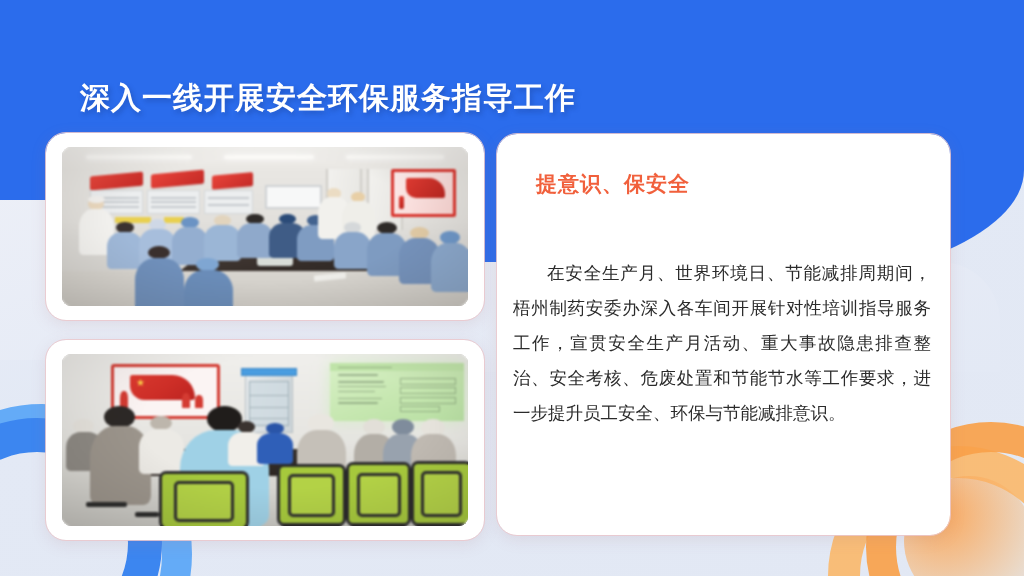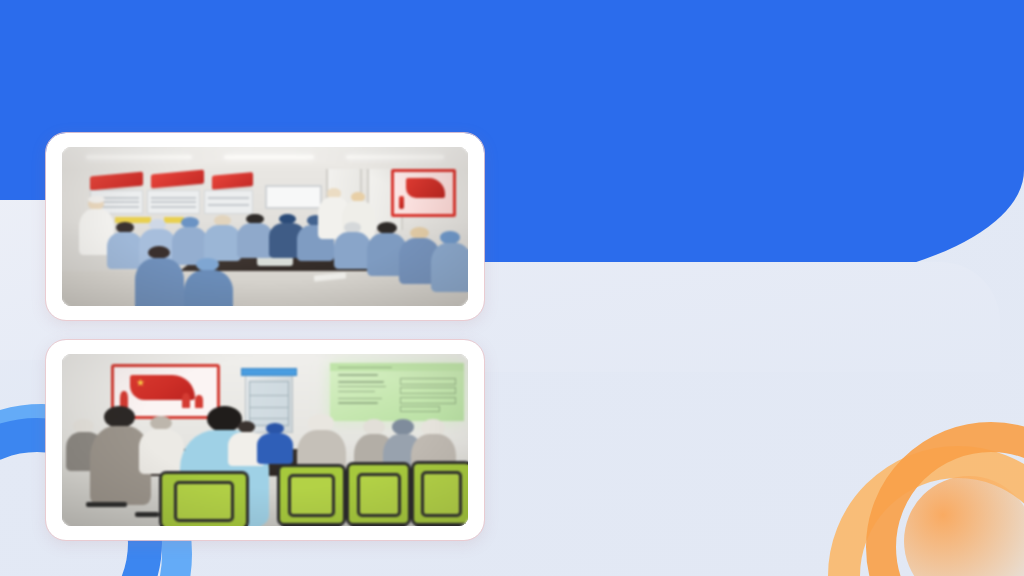--- a/index.html
+++ b/index.html
@@ -328,20 +328,21 @@
   <div class="blue-header-notch"></div>
   <div class="blue-header-notch2"></div>
 
   <div class="ring ring-blue-outer"></div>
   <div class="ring ring-blue-inner"></div>
 
   <div class="ring ring-orange-inner"></div>
   <div class="ring ring-orange-outer"></div>
   <div class="orange-blob"></div>
 
+  <div class="title">深入一线开展安全环保服务指导工作</div>
 
   <div class="card" id="photo-card-top">
     <div class="photo-frame">
       <div class="p1-wall"></div>
       <div class="p1-ceiling"></div>
       <div class="p1-ceil-light" style="left:6%;width:26%;"></div>
       <div class="p1-ceil-light" style="left:40%;width:22%;"></div>
       <div class="p1-ceil-light" style="left:70%;width:24%;"></div>
 
       <div class="p1-banner" style="left:7%;  top:17%; width:13%; height:9%;"></div>
@@ -555,14 +556,18 @@
         <div class="chair-inner" style="left:16%; top:16%; width:68%; height:70%;"></div>
       </div>
       <div class="chair-leg" style="left:6%;  top:86%; width:10%; height:3%;"></div>
       <div class="chair-leg" style="left:18%; top:92%; width:6%;  height:3%;"></div>
 
       <div class="p2-vign"></div>
       <div class="p1-blur"></div>
     </div>
   </div>
 
+  <div class="card" id="text-card">
+    <div class="text-heading">提意识、保安全</div>
+    <div class="text-body">在安全生产月、世界环境日、节能减排周期间，梧州制药安委办深入各车间开展针对性培训指导服务工作，宣贯安全生产月活动、重大事故隐患排查整治、安全考核、危废处置和节能节水等工作要求，进一步提升员工安全、环保与节能减排意识。</div>
+  </div>
 
 </div>
 
 </body></html>

